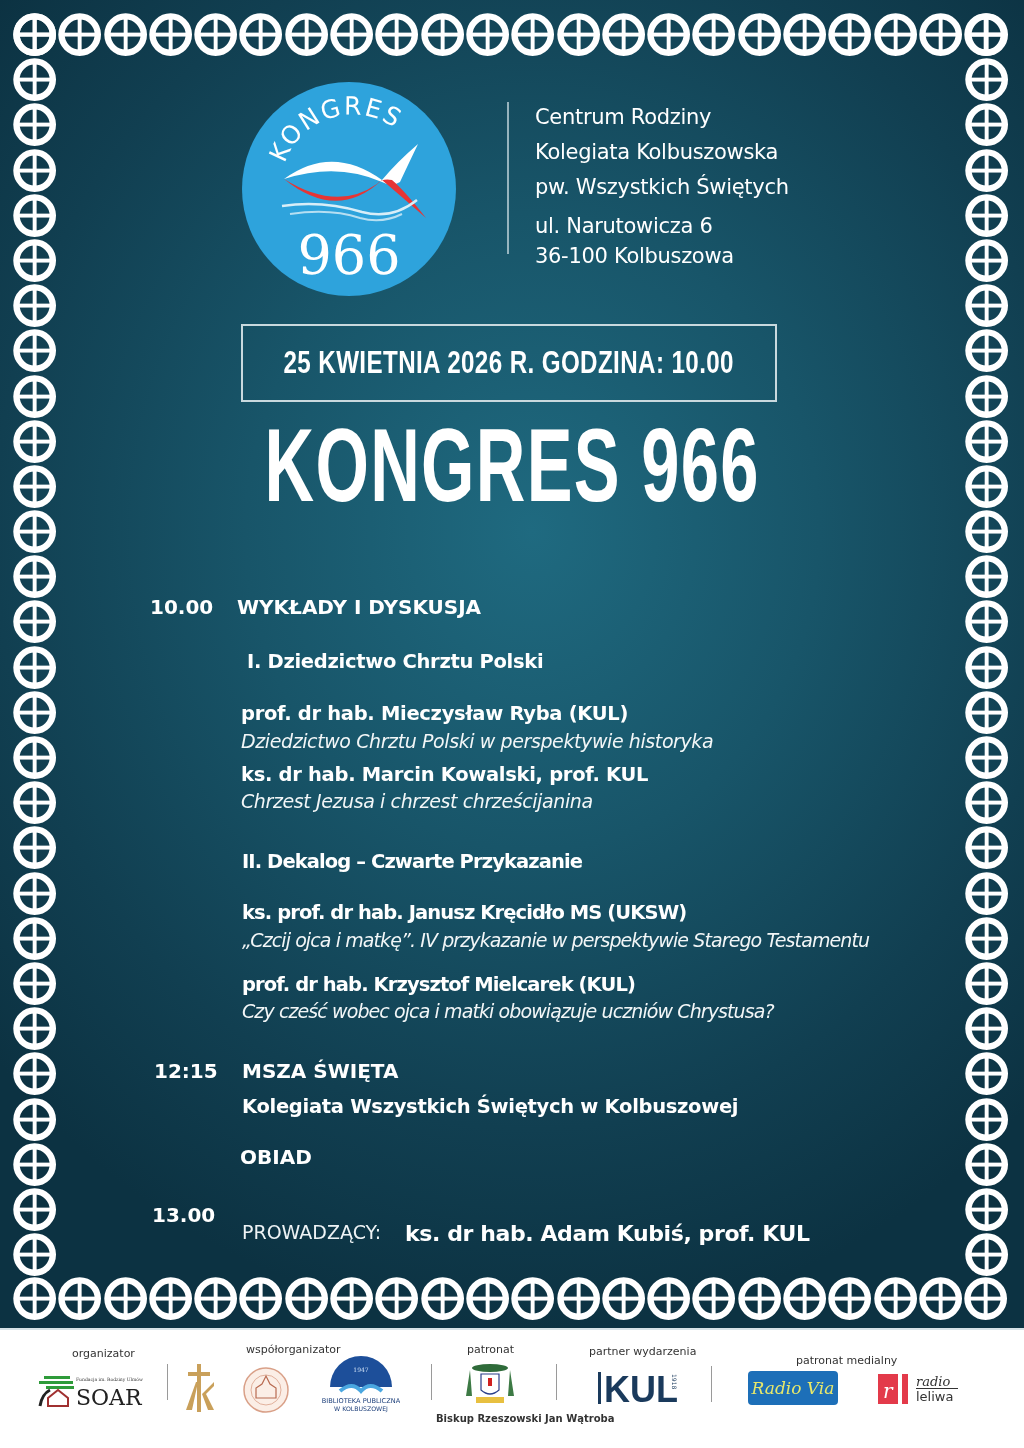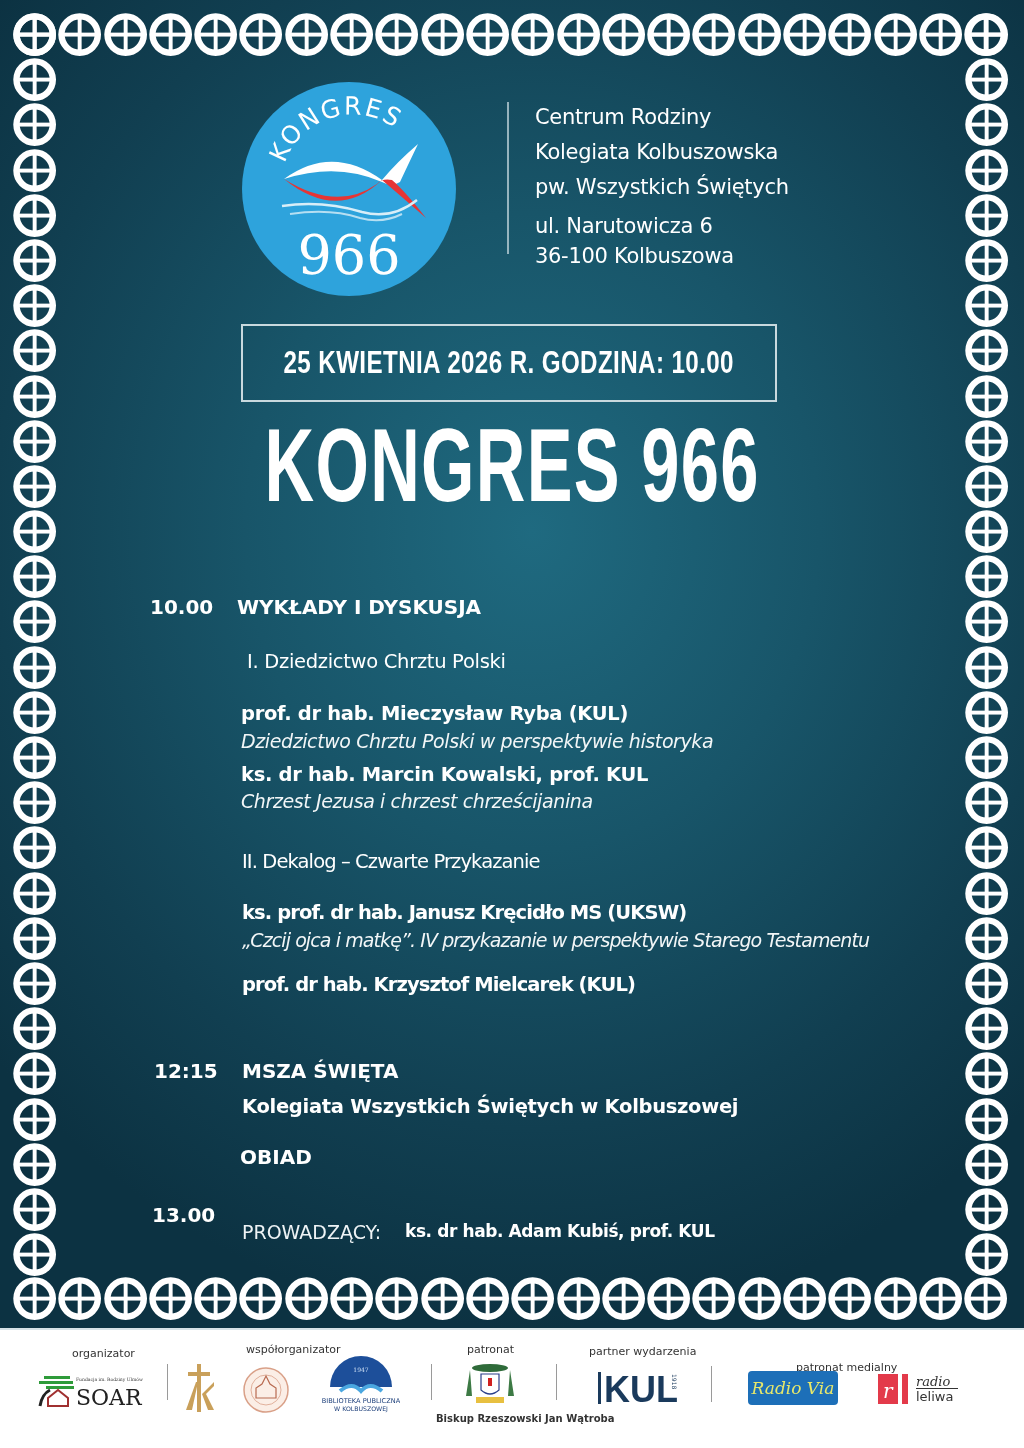--- a/index.html
+++ b/index.html
@@ -55,24 +55,24 @@
   .title span {
     display: inline-block; font-family: "Liberation Sans", sans-serif; font-weight: bold;
     font-size: 104px; line-height: 110px; transform: scaleX(0.66); letter-spacing: 2px; white-space: nowrap;
   }
 
   .prog { position: absolute; font-family: "DejaVu Sans", sans-serif; white-space: nowrap; }
   .t-time { font-weight: bold; font-size: 20px; }
   .t-head { font-weight: bold; font-size: 20px; }
   .t-name { font-weight: bold; font-size: 19.5px; letter-spacing: -0.3px; }
   .t-it { font-style: italic; font-size: 19px; letter-spacing: -0.4px; color: #f2f6f7; }
-  .t-sec { font-weight: normal; font-size: 19.5px; letter-spacing: -0.3px; }
+  .t-sec { font-weight: bold; font-size: 19.5px; letter-spacing: -0.3px; }
   .t-cond { letter-spacing: -0.9px; }
   .t-lead { font-size: 19px; color: #eef3f5; }
-  .t-leadname { font-weight: bold; font-size: 17px; letter-spacing: -0.4px; }
+  .t-leadname { font-weight: bold; font-size: 22px; letter-spacing: -0.4px; }
 
   
   .footer { position: absolute; left: 0; top: 1332px; width: 1024px; height: 116px; background: #ffffff; color: #333; }
   .fl { position: absolute; font-family: "DejaVu Sans", sans-serif; font-size: 11px; color: #333; white-space: nowrap; }
   .fdiv { position: absolute; width: 1px; height: 36px; background: #9a9a9a; }
   .flogo { position: absolute; }
   .flogo svg { display: block; }
 </style>
 </head>
 <body>
@@ -836,20 +836,21 @@
 
   <div class="prog t-it" style="left:241px; top:730px;">Dziedzictwo Chrztu Polski w perspektywie historyka</div>
   <div class="prog t-it" style="left:241px; top:790px;">Chrzest Jezusa i chrzest chrześcijanina</div>
 
   <div class="prog t-name t-cond" style="left:242px; top:901px;">ks. prof. dr hab. Janusz Kręcidło MS (UKSW)</div>
 
   <div class="prog t-sec t-cond" style="left:242px; top:850px;">II. Dekalog – Czwarte Przykazanie</div>
   <div class="prog t-it t-cond" style="left:242px; top:929px;">„Czcij ojca i matkę”. IV przykazanie w perspektywie Starego Testamentu</div>
 
   <div class="prog t-name t-cond" style="left:242px; top:973px;">prof. dr hab. Krzysztof Mielcarek (KUL)</div>
+  <div class="prog t-it t-cond" style="left:242px; top:1000px;">Czy cześć wobec ojca i matki obowiązuje uczniów Chrystusa?</div>
 
   <div class="prog t-time" style="left:154px; top:1059px;">12:15</div>
   <div class="prog t-head" style="left:242px; top:1059px;">MSZA ŚWIĘTA</div>
   <div class="prog t-name" style="left:242px; top:1095px;">Kolegiata Wszystkich Świętych w Kolbuszowej</div>
 
   <div class="prog t-time" style="left:152px; top:1203px;">13.00</div>
   <div class="prog t-head" style="left:240px; top:1145px;">OBIAD</div>
 
   <div class="prog t-lead" style="left:242px; top:1221px;">PROWADZĄCY:</div>
   <div class="prog t-leadname" style="left:405px; top:1221px;">ks. dr hab. Adam Kubiś, prof. KUL</div>
@@ -914,21 +915,21 @@
   <div class="fl" style="left:589px; top:13px;">partner wydarzenia</div>
   <div class="flogo" style="left:598px; top:38px;">
     <svg width="80" height="36" viewBox="0 0 80 36">
       <rect x="0" y="2" width="3" height="32" fill="#1a3a5c"></rect>
       <text x="6" y="32" font-family="Liberation Sans, sans-serif" font-weight="bold" font-size="36" fill="#1a3a5c">KUL</text>
       <text x="74" y="4" font-family="DejaVu Sans, sans-serif" font-size="6" fill="#1a3a5c" transform="rotate(90 74 4)">1918</text>
     </svg>
   </div>
 
   <div class="fdiv" style="left:711px; top:34px;"></div>
-  <div class="fl" style="left:796px; top:29px;">patronat medialny</div>
+  <div class="fl" style="left:796px; top:22px;">patronat medialny</div>
   <div class="flogo" style="left:748px; top:39px;">
     <svg width="90" height="34" viewBox="0 0 90 34">
       <rect x="0" y="0" width="90" height="34" rx="4" fill="#1d6fb8"></rect>
       <text x="45" y="23" text-anchor="middle" font-family="DejaVu Serif, serif" font-style="italic" font-size="17" fill="#e8e86a">Radio Via</text>
     </svg>
   </div>
   <div class="flogo" style="left:878px; top:42px;">
     <svg width="82" height="30" viewBox="0 0 82 30">
       <rect x="0" y="0" width="30" height="30" fill="#e33a4a"></rect>
       <rect x="20" y="0" width="4" height="30" fill="#ffffff"></rect>

